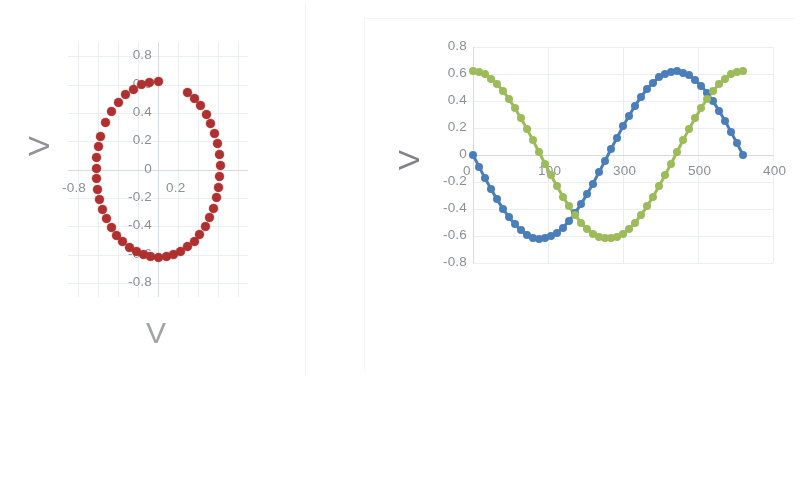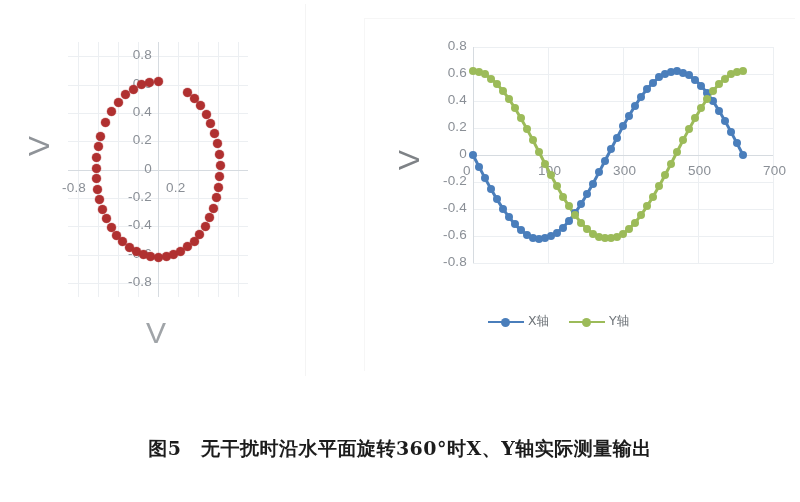--- a/index.html
+++ b/index.html
@@ -209,21 +209,21 @@
       <div class="ticklabel ry" style="left:56px;top:100.0px;width:46px;">0.2</div>
       <div class="ticklabel ry" style="left:56px;top:127.0px;width:46px;">0</div>
       <div class="ticklabel ry" style="left:56px;top:154.0px;width:46px;">-0.2</div>
       <div class="ticklabel ry" style="left:56px;top:181.0px;width:46px;">-0.4</div>
       <div class="ticklabel ry" style="left:56px;top:208.0px;width:46px;">-0.6</div>
       <div class="ticklabel ry" style="left:56px;top:235.0px;width:46px;">-0.8</div>
       <div class="ticklabel" style="left:98.0px;top:144.0px;">0</div>
       <div class="ticklabel" style="left:173.0px;top:144.0px;">100</div>
       <div class="ticklabel" style="left:248.0px;top:144.0px;">300</div>
       <div class="ticklabel" style="left:323.0px;top:144.0px;">500</div>
-      <div class="ticklabel" style="left:398.0px;top:144.0px;">700</div>
+      <div class="ticklabel" style="left:398.0px;top:144.0px;">400</div>
       <svg width="431" height="353" style="position:absolute;left:0;top:0;pointer-events:none;">
         <polyline points="108.0,136.0 114.0,147.6 120.0,159.1 126.0,170.0 132.0,180.4 138.0,189.9 144.0,198.2 150.0,205.4 156.0,211.3 162.0,215.7 168.0,218.5 174.0,219.7 180.0,219.3 186.0,217.3 192.0,213.6 198.0,208.5 204.0,202.0 210.0,194.2 216.0,185.1 222.0,175.3 228.0,164.6 234.0,153.4 240.0,141.8 246.0,130.2 252.0,118.6 258.0,107.4 264.0,96.7 270.0,86.9 276.0,77.8 282.0,70.0 288.0,63.5 294.0,58.4 300.0,54.7 306.0,52.7 312.0,52.3 318.0,53.5 324.0,56.4 330.0,60.7 336.0,66.6 342.0,73.8 348.0,82.1 354.0,91.6 360.0,102.0 366.0,112.9 372.0,124.4 378.0,136.0" fill="none" stroke="#4a7ebb" stroke-width="3"></polyline>
         <polyline points="108.0,52.3 114.0,53.1 120.0,55.4 126.0,59.5 132.0,65.0 138.0,71.9 144.0,80.0 150.0,89.3 156.0,99.4 162.0,110.1 168.0,121.4 174.0,133.0 180.0,144.8 186.0,156.3 192.0,167.3 198.0,177.8 204.0,187.4 210.0,196.2 216.0,203.8 222.0,210.0 228.0,214.7 234.0,217.8 240.0,219.4 246.0,219.4 252.0,217.8 258.0,214.7 264.0,210.0 270.0,203.8 276.0,196.2 282.0,187.4 288.0,177.8 294.0,167.3 300.0,156.3 306.0,144.8 312.0,133.0 318.0,121.4 324.0,110.1 330.0,99.4 336.0,89.3 342.0,80.0 348.0,71.9 354.0,65.0 360.0,59.5 366.0,55.4 372.0,53.1 378.0,52.3" fill="none" stroke="#9cbb59" stroke-width="3"></polyline>
       </svg>
       <div class="dot dot-blue" style="left:108.0px;top:136.0px;"></div>
       <div class="dot dot-blue" style="left:114.0px;top:147.6px;"></div>
       <div class="dot dot-blue" style="left:120.0px;top:159.1px;"></div>
       <div class="dot dot-blue" style="left:126.0px;top:170.0px;"></div>
       <div class="dot dot-blue" style="left:132.0px;top:180.4px;"></div>
       <div class="dot dot-blue" style="left:138.0px;top:189.9px;"></div>
@@ -310,32 +310,15 @@
       <div class="dot dot-green" style="left:348.0px;top:71.9px;"></div>
       <div class="dot dot-green" style="left:354.0px;top:65.0px;"></div>
       <div class="dot dot-green" style="left:360.0px;top:59.5px;"></div>
       <div class="dot dot-green" style="left:366.0px;top:55.4px;"></div>
       <div class="dot dot-green" style="left:372.0px;top:53.1px;"></div>
       <div class="dot dot-green" style="left:378.0px;top:52.3px;"></div>
     </div>
 
   <div class="axistitle" id="right-ytitle">V</div>
 
-  <div id="legend">
-    <div class="legend-item">
-      <span class="legend-swatch">
-        <span class="lline" style="background:#4a7ebb"></span>
-        <span class="ldot" style="background:#4a7ebb"></span>
-      </span>
-      <span class="legend-label">X轴</span>
-    </div>
-    <div class="legend-item">
-      <span class="legend-swatch">
-        <span class="lline" style="background:#9cbb59"></span>
-        <span class="ldot" style="background:#9cbb59"></span>
-      </span>
-      <span class="legend-label">Y轴</span>
-    </div>
-  </div>
-
-  <div id="caption">图5　无干扰时沿水平面旋转360°时X、Y轴实际测量输出</div>
+
 
 </div>
 
 </body></html>

